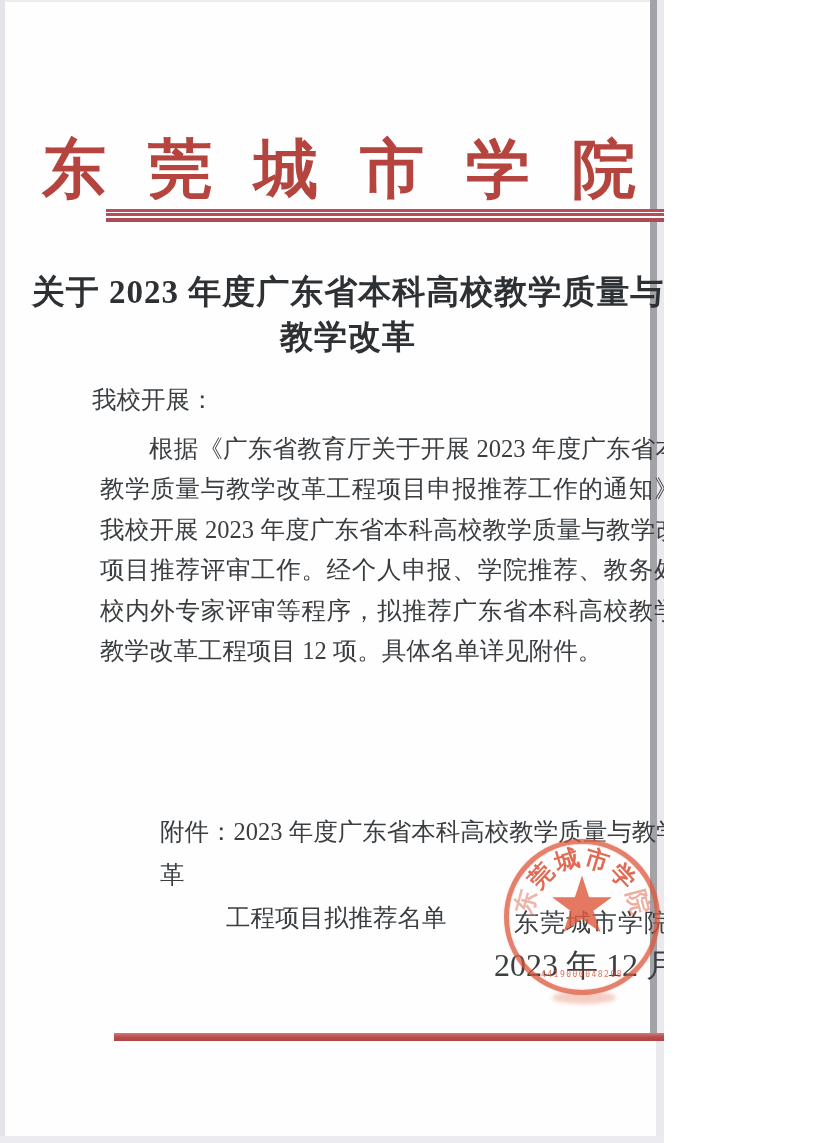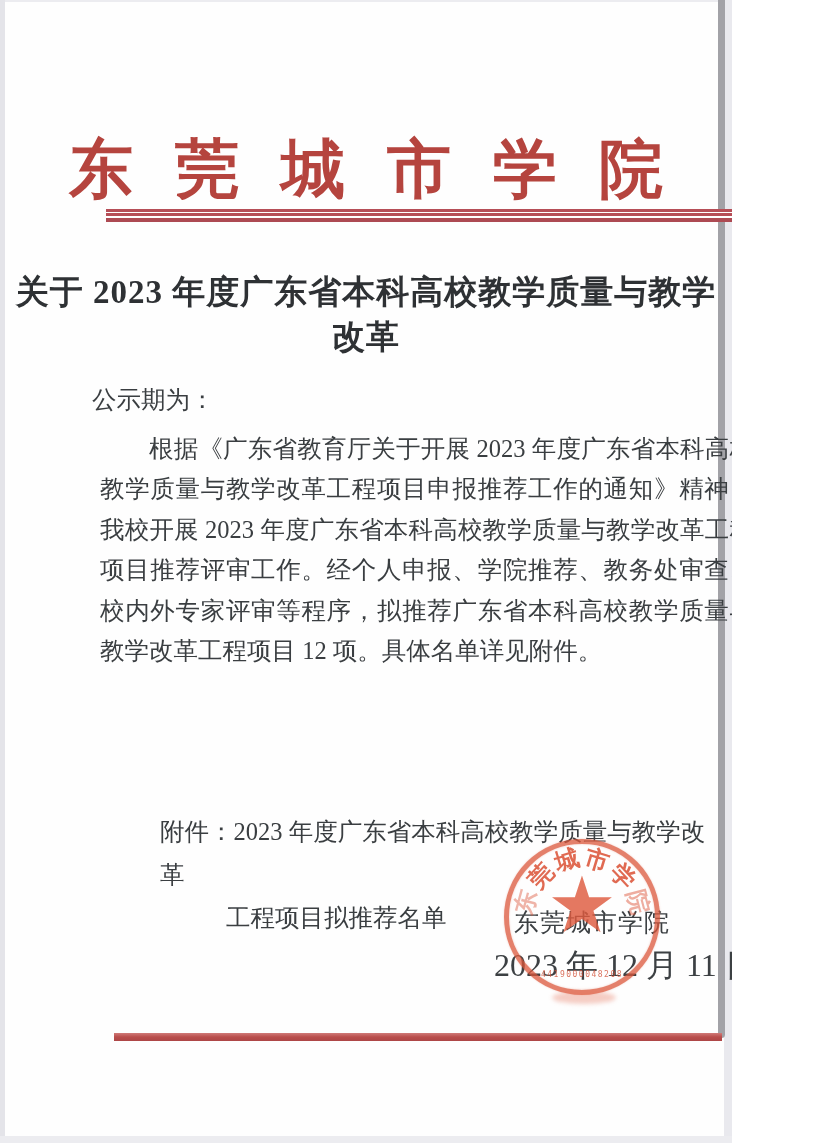--- a/index.html
+++ b/index.html
@@ -1,18 +1,18 @@
 <!DOCTYPE html>
 <html><head>
 <meta charset="utf-8">
 <style>
   html,body{margin:0;padding:0;background:#ffffff;}
   .screen{
     position:relative;
-    width:732px;height:1143px;
+    width:664px;height:1143px;
     background:#fefefe;
     overflow:hidden;
     font-family:"Liberation Serif", serif;
   }
   
   .edge-left{position:absolute;left:0;top:0;width:5px;height:100%;background:#e4e4e9;}
   .edge-top{position:absolute;left:0;top:0;width:100%;height:2px;background:#ececf0;}
   .edge-bottom{position:absolute;left:0;bottom:0;width:100%;height:7px;background:#ececf0;}
   .scroll-track{position:absolute;right:0;top:0;width:8px;height:100%;background:#e9e9ee;}
   .scroll-thumb{position:absolute;right:7px;top:0;width:7px;height:1038px;background:#a2a2a7;border-radius:0 0 4px 4px;}
@@ -31,21 +31,21 @@
     background:linear-gradient(to bottom,
       #b64e57 0px,#b64e57 3px,
       #ffffff 3px,#ffffff 4.5px,
       #b64e57 4.5px,#b64e57 7.5px,
       #ffffff 7.5px,#ffffff 9px,
       #ad4a53 9px,#ad4a53 13px);
   }
 
   
   .doc-title{position:absolute;left:0;width:100%;text-align:center;
-    font-size:33px;font-weight:bold;color:#2e3134;letter-spacing:1px;}
+    font-size:33px;font-weight:bold;color:#2e3134;letter-spacing:1px;padding-left:16px;}
   .doc-title.l1{top:270px;}
   .doc-title.l2{top:334px;}
 
   
   .body-col{
     position:absolute;left:92px;top:380px;width:670px;
     font-size:24.5px;line-height:40.5px;color:#3a3e41;
     text-align:justify;
   }
   .body-col p{margin:8px;text-indent:2em;}
@@ -101,21 +101,21 @@
   <div class="scroll-track"></div>
   <div class="scroll-thumb"></div>
   <div class="edge-bottom"></div>
 
   <div class="letterhead">东莞城市学院</div>
   <div class="red-rule"></div>
 
   <div class="doc-title l1">关于 2023 年度广东省本科高校教学质量与教学改革</div>
 
   <div class="body-col">
-    <div class="greeting">公示期为：</div>
+    <div class="greeting">我校开展：</div>
     <p>根据《广东省教育厅关于开展 2023 年度广东省本科高校教学质量与教学改革工程项目申报推荐工作的通知》精神，我校开展 2023 年度广东省本科高校教学质量与教学改革工程项目推荐评审工作。经个人申报、学院推荐、教务处审查、校内外专家评审等程序，拟推荐广东省本科高校教学质量与教学改革工程项目 12 项。具体名单详见附件。</p>
   </div>
 
   <div class="attach">
     <div class="l1">附件：2023 年度广东省本科高校教学质量与教学改革</div>
     <div class="l2">工程项目拟推荐名单</div>
   </div>
 
   <div class="sig-name">东莞城市学院</div>
   <div class="sig-date">2023 年 12 月 11 日</div>

